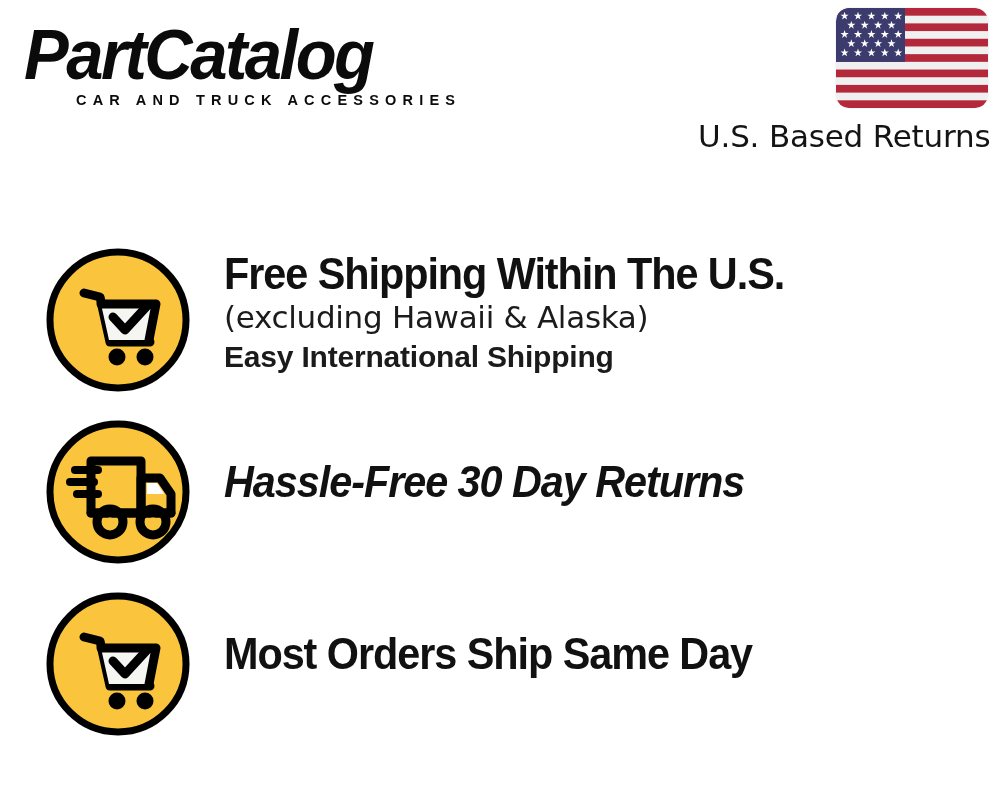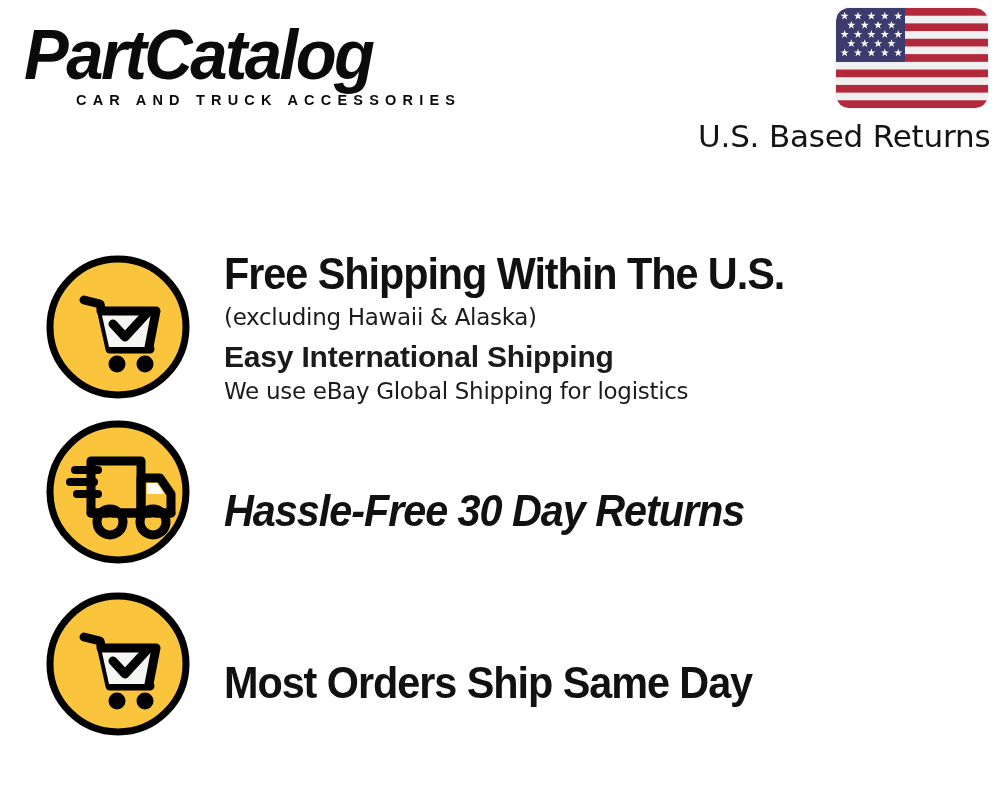--- a/index.html
+++ b/index.html
@@ -74,21 +74,21 @@
     margin-top: 4px;
     letter-spacing: -0.2px;
   }
 
   
   .benefit-row {
     position: absolute;
     left: 0;
     width: 1000px;
     display: flex;
-    align-items: center;
+    align-items: flex-start;
   }
   #benefit-row-0 { top: 246px; }
   #benefit-row-1 { top: 418px; font-style: italic; }
   #benefit-row-2 { top: 590px; }
 
   .benefit-icon {
     width: 148px;
     height: 148px;
     margin-left: 44px;
     flex: 0 0 auto;
@@ -105,21 +105,21 @@
     line-height: 52px;
     letter-spacing: -1.1px;
     color: #111111;
     white-space: nowrap;
     transform: scaleX(0.94);
     transform-origin: left center;
   }
   .benefit-sub {
     font-family: "DejaVu Sans", sans-serif;
     font-weight: 400;
-    font-size: 23px;
+    font-size: 31px;
     line-height: 34px;
     color: #1b1b1b;
     white-space: nowrap;
     letter-spacing: -0.3px;
   }
   .benefit-sub.strong {
     font-weight: 700;
     font-family: "Liberation Sans", sans-serif;
     font-size: 30px;
     letter-spacing: -0.2px;
@@ -203,21 +203,20 @@
       <path d="M69 71 L81 84 L104 59" fill="none" stroke="#000000" stroke-width="9" stroke-linecap="round" stroke-linejoin="round"></path>
       <circle cx="73" cy="111" r="8.5" fill="#000000"></circle>
       <circle cx="101" cy="111" r="8.5" fill="#000000"></circle>
     </svg>
   </span>
   <div class="benefit-text">
     <div class="benefit-title">Free Shipping Within The U.S.</div>
     <div class="benefit-sub">(excluding Hawaii &amp; Alaska)</div>
     <div class="spacer-2"></div>
     <div class="benefit-sub strong">Easy International Shipping</div>
-    <div class="benefit-sub">We use eBay Global Shipping for logistics</div>
   </div>
 </div>
 
 <div class="benefit-row row-center" id="benefit-row-1">
   <span class="benefit-icon">
     <svg viewBox="0 0 148 148" width="148" height="148" aria-hidden="true">
       <circle cx="74" cy="74" r="68" fill="#FAC53C" stroke="#000000" stroke-width="7"></circle>
       <g stroke="#000000" stroke-width="8" stroke-linecap="round" fill="none">
         <line x1="31" y1="52" x2="54" y2="52"></line>
         <line x1="26" y1="64" x2="50" y2="64"></line>

